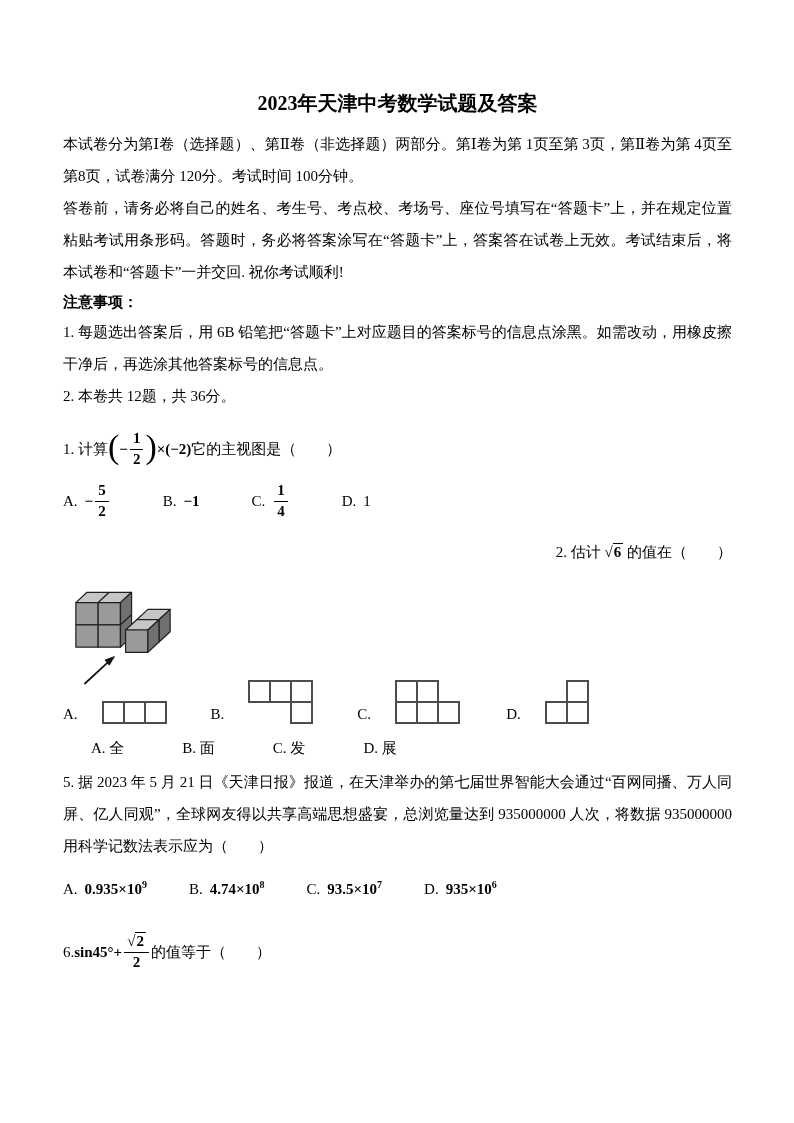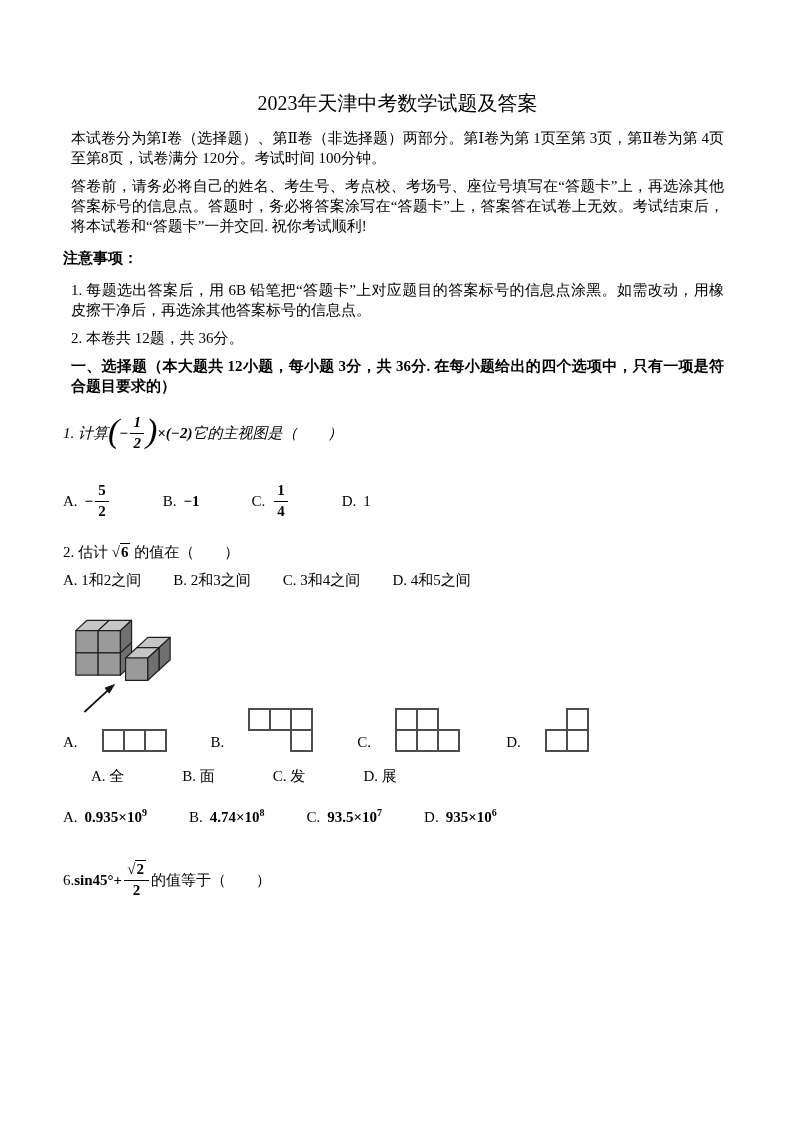--- a/index.html
+++ b/index.html
@@ -7,38 +7,38 @@
     position:relative;
     width:794px;height:1123px;
     margin:0 auto;
     background:#fff;
     box-sizing:border-box;
     padding:90px 62px 0 63px;
     font-family:"Liberation Serif","DejaVu Serif",serif;
     font-size:15px;color:#000;
     overflow:hidden;
   }
-  .title{margin:0 0 12px 0;font-size:20px;font-weight:normal;text-align:center;line-height:26px;}
-  .para{margin:8px;line-height:20px;text-align:justify;}
+  .title{margin:0 0 12px 0;font-size:20px;font-weight:bold;text-align:center;line-height:26px;}
+  .para{margin:0;line-height:32px;text-align:justify;}
   .bold{font-weight:bold;font-family:Liberation Serif, serif;}
   .part-heading{text-align:center;font-weight:bold;line-height:28px;}
   .line{line-height:28px;}
 
   
   .m{font-weight:bold;}
   .frac{display:inline-block;vertical-align:middle;text-align:center;font-weight:bold;line-height:1.05;margin:0 2px;}
   .frac .num{display:block;padding:0 3px 2px 3px;}
   .frac .den{display:block;border-top:1.5px solid #000;padding:2px 3px 0 3px;}
   .bigp{font-size:34px;font-weight:400;vertical-align:middle;line-height:1;position:relative;top:-2px;}
   .sqrt{white-space:nowrap;font-weight:bold;}
   .sqrt .rd{border-top:1.5px solid #000;padding:0 2px 0 1px;}
   sup{font-size:10px;line-height:0;}
 
   .qline{display:flex;align-items:center;}
-  .q1line{margin:12px 0 20px 0;height:50px;font-style:italic;}
+  .q1line{margin:12px 0 4px 0;height:50px;}
   .q6line{margin-top:20px;height:52px;}
   .optrow{display:flex;align-items:center;line-height:28px;}
   .optrow .opt{display:flex;align-items:center;white-space:nowrap;}
   .optrow .opt > span:first-child{margin-right:7px;}
   .row-q1{height:46px;margin-bottom:8px;}
   .row-q1 .opt{margin-right:52px;}
   .row-q2 .opt{margin-right:32px;}
   .row-q4 .opt{margin-right:30px;margin-left:28px;}
   .row-q5{margin-top:10px;height:34px;}
   .row-q5 .opt{margin-right:42px;}
@@ -57,26 +57,25 @@
   .sh-d{width:44px;height:44px;}
 </style>
 </head>
 <body>
 
 <div class="page">
 
   <h1 class="title">2023年天津中考数学试题及答案</h1>
 
   <p class="para">本试卷分为第Ⅰ卷（选择题）、第Ⅱ卷（非选择题）两部分。第Ⅰ卷为第 1页至第 3页，第Ⅱ卷为第 4页至第8页，试卷满分 120分。考试时间 100分钟。</p>
-  <p class="para">答卷前，请务必将自己的姓名、考生号、考点校、考场号、座位号填写在“答题卡”上，再选涂其他答案标号的信息点。答题时，务必将答案涂写在“答题卡”上，答案答在试卷上无效。考试结束后，将本试卷和“答题卡”一并交回. 祝你考试顺利!</p>
+  <p class="para">答卷前，请务必将自己的姓名、考生号、考点校、考场号、座位号填写在“答题卡”上，并在规定位置粘贴考试用条形码。答题时，务必将答案涂写在“答题卡”上，答案答在试卷上无效。考试结束后，将本试卷和“答题卡”一并交回. 祝你考试顺利!</p>
 
   <div class="line bold">注意事项：</div>
   <p class="para">1. 每题选出答案后，用 6B 铅笔把“答题卡”上对应题目的答案标号的信息点涂黑。如需改动，用橡皮擦干净后，再选涂其他答案标号的信息点。</p>
   <p class="para">2. 本卷共 12题，共 36分。</p>
-  <p class="para bold">一、选择题（本大题共 12小题，每小题 3分，共 36分. 在每小题给出的四个选项中，只有一项是符合题目要求的）</p>
 
   <div class="qline q1line">
     <span>1. 计算</span>
     <span class="bigp">(</span>
     <span class="m">−</span>
     <span class="frac">
       <span class="num">1</span>
       <span class="den">2</span>
     </span>
     <span class="bigp">)</span>
@@ -103,30 +102,24 @@
         <span class="num">1</span>
         <span class="den">4</span>
       </span>
     </span>
     <span class="opt">
       <span>D.</span>
       <span>1</span>
     </span>
   </div>
 
-  <div class="line" style="margin-top:14px;">
+  <div class="line" style="margin-top:14px;text-align:right;">
     <span>2. 估计</span>
     <span class="sqrt"><span>√</span><span class="rd">6</span></span>
     <span>的值在（　　）</span>
-  </div>
-  <div class="optrow row-q2">
-    <span class="opt">A. 1和2之间</span>
-    <span class="opt">B. 2和3之间</span>
-    <span class="opt">C. 3和4之间</span>
-    <span class="opt">D. 4和5之间</span>
   </div>
 
 
   <div class="figure-wrap">
     <svg width="118" height="120" viewBox="0 0 137 140">
       <g stroke="#1f1f1f" stroke-width="1.4" stroke-linejoin="round">
 
         <polygon points="10,38 36,38 49,26 23,26" fill="#c6c6c6"></polygon>
         <polygon points="36,38 62,38 75,26 49,26" fill="#c6c6c6"></polygon>
         <rect x="10" y="38" width="26" height="26" fill="#9a9a9a"></rect>
@@ -188,20 +181,21 @@
     </div>
   </div>
 
   <div class="optrow row-q4">
     <span class="opt">A. 全</span>
     <span class="opt">B. 面</span>
     <span class="opt">C. 发</span>
     <span class="opt">D. 展</span>
   </div>
 
+  <p class="para" style="margin-top:4px;">5. 据 2023 年 5 月 21 日《天津日报》报道，在天津举办的第七届世界智能大会通过“百网同播、万人同屏、亿人同观”，全球网友得以共享高端思想盛宴，总浏览量达到 935000000 人次，将数据 935000000 用科学记数法表示应为（　　）</p>
   <div class="optrow row-q5">
     <span class="opt">
       <span>A.</span>
       <span class="m"><span>0.935×10</span><sup>9</sup></span>
     </span>
     <span class="opt">
       <span>B.</span>
       <span class="m"><span>4.74×10</span><sup>8</sup></span>
     </span>
     <span class="opt">

